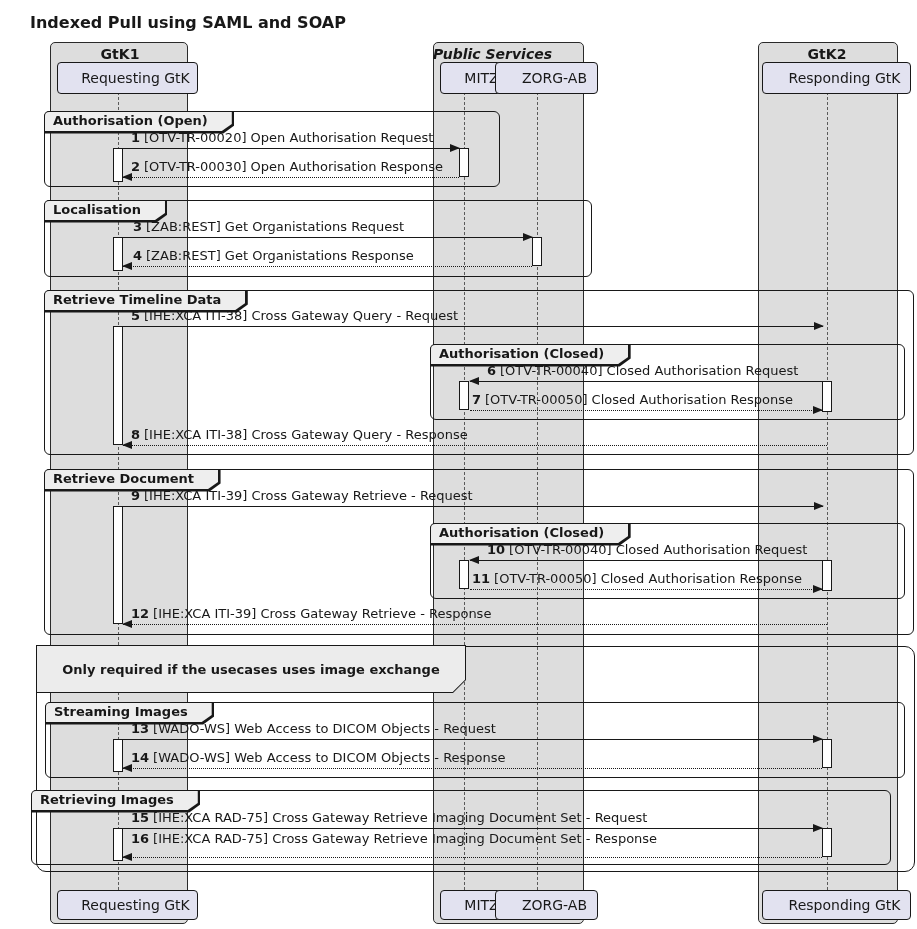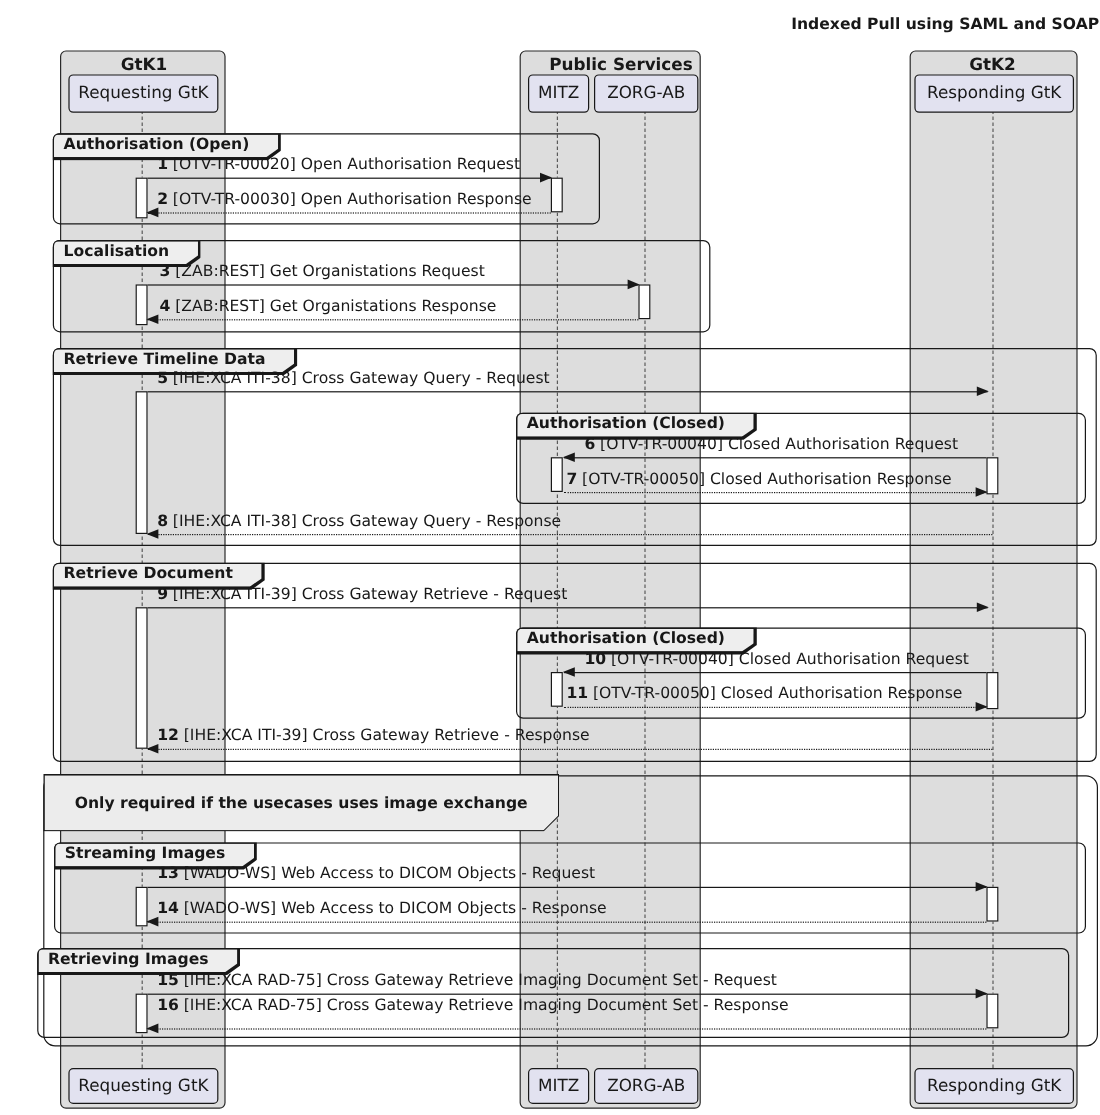--- a/index.html
+++ b/index.html
@@ -1,27 +1,27 @@
 <!DOCTYPE html>
 <html><head>
 <meta charset="utf-8">
 <style>
   html,body{margin:0;padding:0;background:#ffffff;}
   #diagram{position:relative;width:917px;height:929px;background:#ffffff;
            font-family:"DejaVu Sans","Liberation Sans",sans-serif;color:#181818;overflow:hidden;}
-  .title{position:absolute;left:30px;width:886px;top:13px;text-align:right;
-         font-size:13px;font-weight:bold;}
+  .title{position:absolute;left:30px;width:886px;top:13px;text-align:left;
+         font-size:16px;font-weight:bold;}
   
   .band{position:absolute;background:#dddddd;border:1px solid #2a2a2a;border-radius:5px;}
   .band-title{position:absolute;text-align:center;font-size:14px;font-weight:bold;top:46px;}
   
   .lifeline{position:absolute;width:0;border-left:1px dashed #5a5a5a;top:92px;height:798px;}
   
   .pbox{position:absolute;background:#e2e2f0;border:1px solid #181818;border-radius:4px;
-        display:flex;align-items:center;justify-content:center;font-size:14px;}
+        display:flex;align-items:center;justify-content:center;font-size:14px;padding-left:16px;}
   
   .frame{position:absolute;border:1.5px solid #181818;border-radius:6px;background:transparent;}
   .gtab{position:absolute;top:-1.5px;left:-1.5px;background:#181818;
         clip-path:polygon(0 0,100% 0,100% calc(100% - 8px),calc(100% - 11px) 100%,0 100%);
         padding:0;border-radius:5px 0 0 0;}
   .gtab-in{background:#eeeeee;margin:1.5px;margin-right:2.5px;margin-bottom:2.5px;
         clip-path:polygon(0 0,100% 0,100% calc(100% - 7px),calc(100% - 10px) 100%,0 100%);
         padding:1px 24px 3px 8px;font-size:13px;font-weight:bold;border-radius:4px 0 0 0;}
   
   .note{position:absolute;background:#181818;
@@ -49,21 +49,21 @@
 
 <div id="diagram">
 
   <div class="title">Indexed Pull using SAML and SOAP</div>
 
   <div class="band" style="left:50px;top:42px;width:136px;height:880px;"></div>
   <div class="band" style="left:433px;top:42px;width:149px;height:880px;"></div>
   <div class="band" style="left:758px;top:42px;width:138px;height:880px;"></div>
 
   <div class="band-title" style="left:50px;width:140px;">GtK1</div>
-  <div class="band-title" style="left:433px;width:169px;">Public Services</div>
+  <div class="band-title" style="left:408px;width:169px;font-style:italic;">Public Services</div>
   <div class="band-title" style="left:758px;width:138px;">GtK2</div>
 
   <div class="lifeline" style="left:118px;"></div>
   <div class="lifeline" style="left:464px;"></div>
   <div class="lifeline" style="left:537px;"></div>
   <div class="lifeline" style="left:827px;"></div>
 
   <div class="frame" style="left:44px;top:111px;width:454px;height:74px;">
     <div class="gtab">
         <div class="gtab-in">Authorisation (Open)</div>

